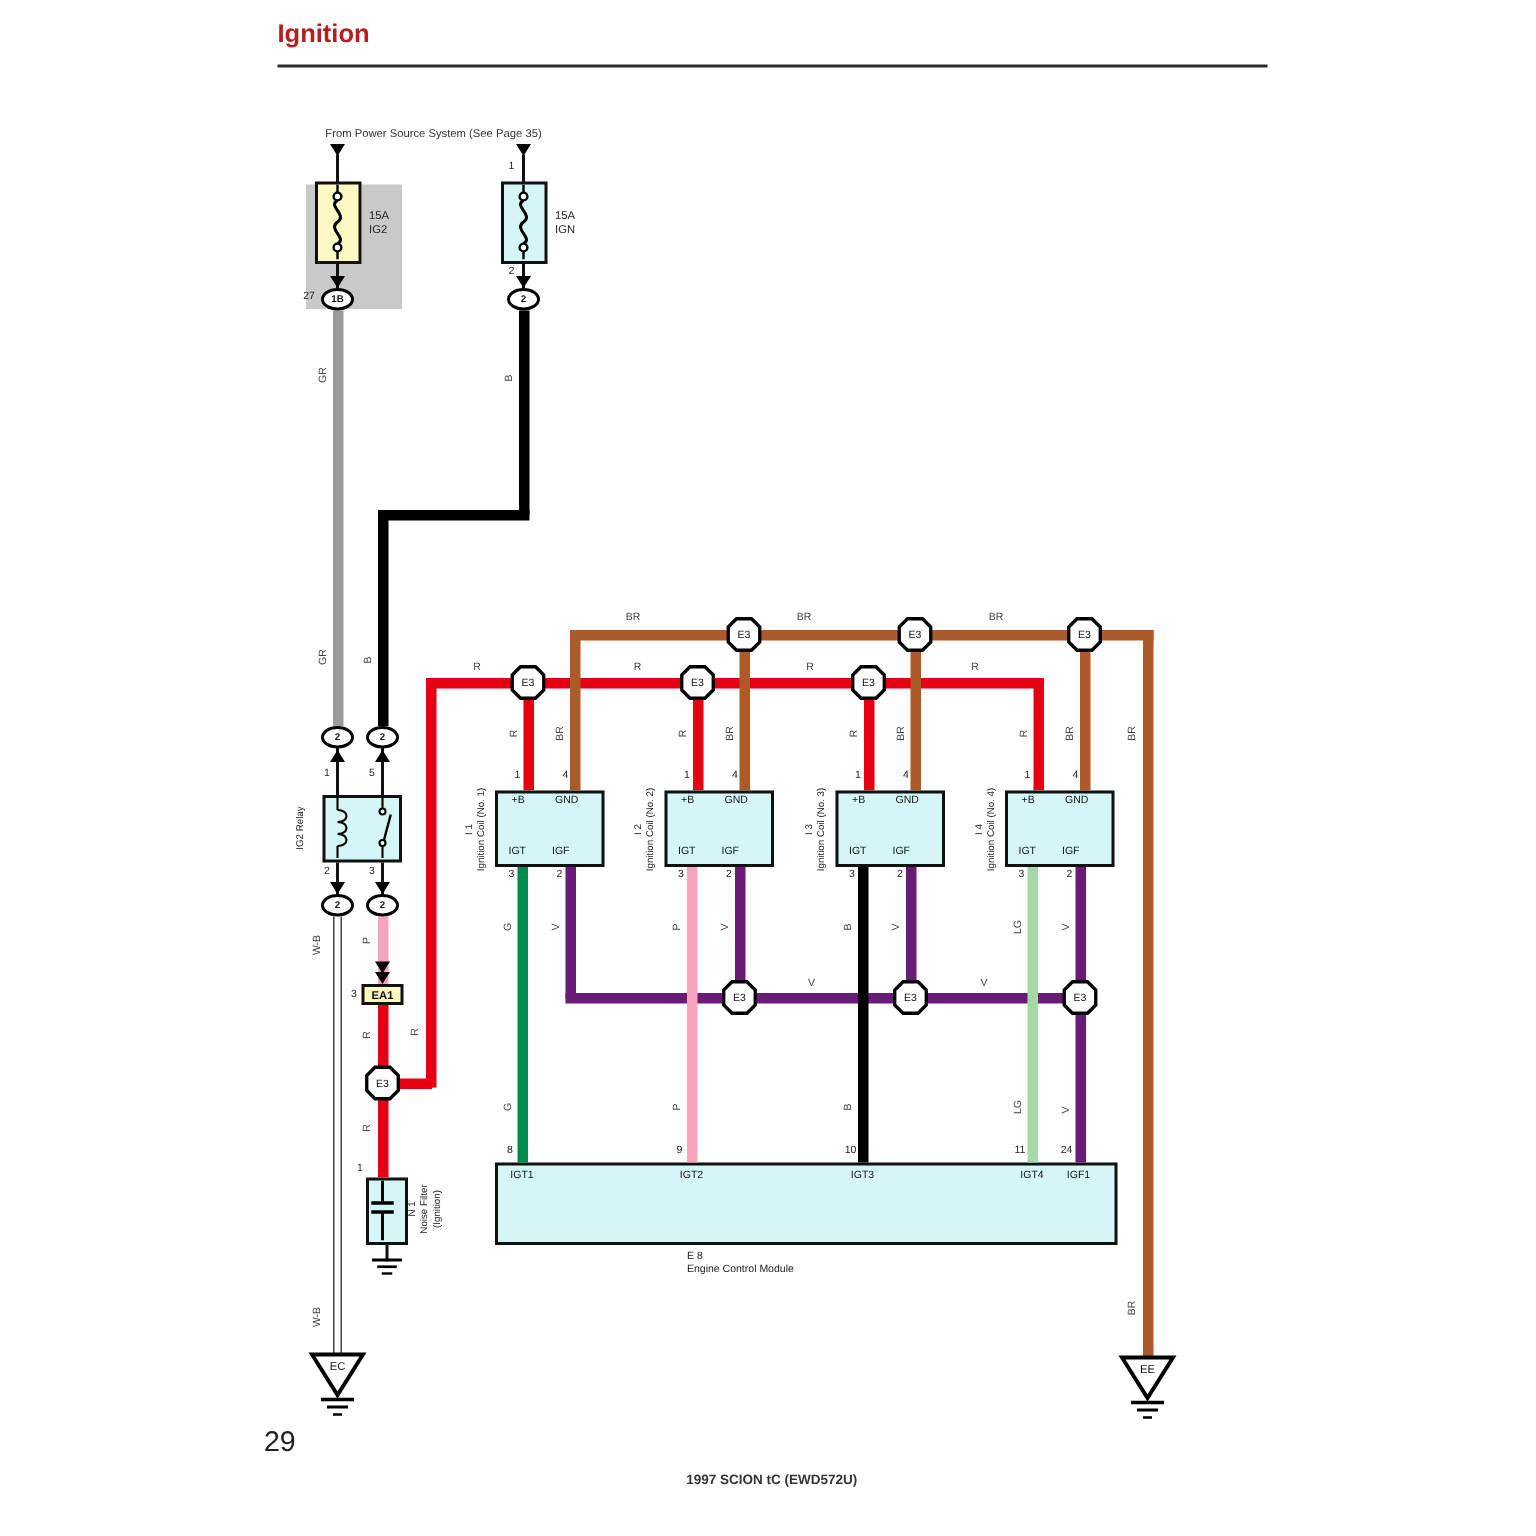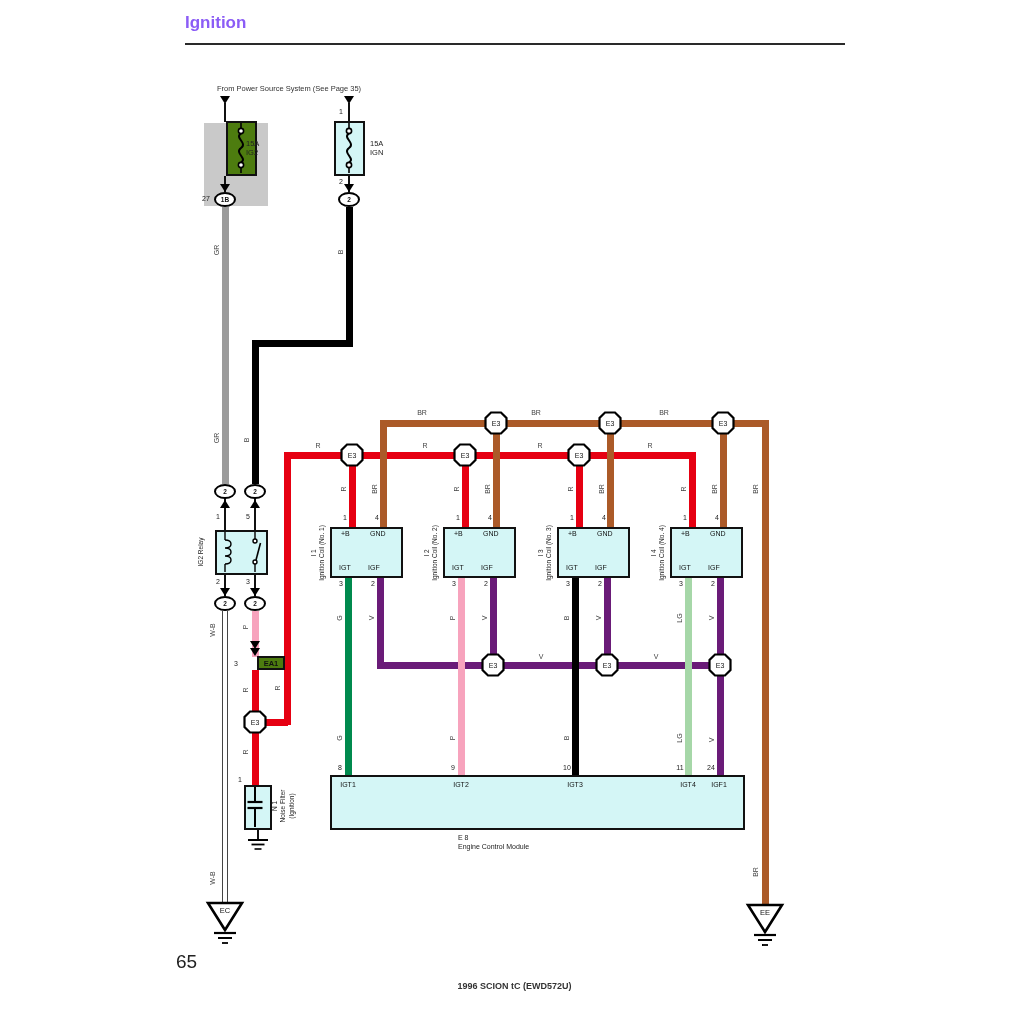--- a/index.html
+++ b/index.html
@@ -3,34 +3,34 @@
 <meta charset="utf-8">
 <style>
   html,body{margin:0;padding:0;background:#fff;}
   #page{position:relative;width:1024px;height:1024px;background:#fff;overflow:hidden;
         font-family:"Liberation Sans",sans-serif;color:#111;}
   .abs{position:absolute;}
   .wire{position:absolute;}
   .wire-wb{position:absolute;background:#fff;border-left:1.6px solid #454545;border-right:1.6px solid #454545;box-sizing:border-box;}
   .lead{position:absolute;background:#111;}
   .cbox{position:absolute;background:#d4f6f6;border:2.4px solid #111;box-sizing:border-box;}
-  .wbox{position:absolute;background:#4d7c0f;border:2.4px solid #111;box-sizing:border-box;margin-left:16px;}
+  .wbox{position:absolute;background:#fef9c3;border:2.4px solid #111;box-sizing:border-box;}
   .shade{position:absolute;background:#c9c9c9;}
   .lbl{position:absolute;font-size:7px;color:#444;white-space:nowrap;transform:translate(-50%,-50%);z-index:7;}
   .lbl.rot{transform:translate(-50%,-50%) rotate(-90deg);}
   .pin{position:absolute;font-size:7px;color:#222;white-space:nowrap;transform:translate(-50%,-50%);z-index:7;}
   .tlbl{position:absolute;font-size:7px;color:#111;white-space:nowrap;z-index:7;}
   .oval{position:absolute;width:22px;height:15px;border:2.3px solid #000;border-radius:50%;background:#fff;
         display:flex;align-items:center;justify-content:center;font-size:6.5px;font-weight:700;box-sizing:border-box;z-index:5;}
   .arr{position:absolute;width:0;height:0;z-index:4;}
   .oct{position:absolute;z-index:6;line-height:0;}
   .ground{position:absolute;z-index:3;line-height:0;}
   .rotblock{position:absolute;display:flex;flex-direction:column;align-items:center;font-size:6.5px;
             line-height:1.3;color:#222;white-space:nowrap;z-index:7;}
-  #title{left:185px;top:13px;font-size:17px;font-weight:bold;color:#8b5cf6;}
+  #title{left:185px;top:13px;font-size:17px;font-weight:bold;color:#b91c1c;}
   #title-rule{left:185px;top:43px;width:660px;height:2px;background:#2a2a2a;}
   #source-note{left:203px;top:84px;width:172px;text-align:center;font-size:7.5px;color:#333;}
   .fuse-lbl{font-size:7.5px;color:#222;line-height:1.25;}
   #ea1-box{left:241px;top:656px;width:28px;height:14px;display:flex;align-items:center;justify-content:center;
            font-size:7.5px;font-weight:700;z-index:4;}
   #ecm-caption{left:458px;top:833px;font-size:7px;color:#222;line-height:1.3;}
   #page-number{left:176px;top:951px;font-size:19px;font-weight:500;color:#222;}
   #doc-ref{left:412px;top:981px;width:205px;text-align:center;font-size:9px;font-weight:700;color:#333;}
 </style>
 </head>
@@ -104,22 +104,22 @@
     <div>Noise Filter</div>
     <div>(Ignition)</div>
   </div>
 
   <div class="cbox" style="left:330px;top:775px;width:415px;height:55px;"></div>
   <div id="ecm-caption" class="abs">
     <div>E 8</div>
     <div>Engine Control Module</div>
   </div>
 
-  <div id="page-number" class="abs">65</div>
-  <div id="doc-ref" class="abs">1996 SCION tC (EWD572U)</div>
+  <div id="page-number" class="abs">29</div>
+  <div id="doc-ref" class="abs">1997 SCION tC (EWD572U)</div>
 
   <div id="gen">
       <div class="wire" style="left: 221.5px; top: 207px; width: 7px; height: 276.5px; background: rgb(155, 155, 155);"></div>
       <div class="wire" style="left: 345.5px; top: 207px; width: 7px; height: 136px; background: rgb(0, 0, 0);"></div>
       <div class="wire" style="left: 251.5px; top: 339.5px; width: 101px; height: 7px; background: rgb(0, 0, 0);"></div>
       <div class="wire" style="left: 251.5px; top: 339.5px; width: 7px; height: 144px; background: rgb(0, 0, 0);"></div>
       <div class="wire-wb" style="left: 222px; top: 610.5px; width: 6px; height: 293px;"></div>
       <div class="wire" style="left: 251.5px; top: 610.5px; width: 7px; height: 46px; background: rgb(247, 163, 189);"></div>
       <div class="wire" style="left: 251.5px; top: 670px; width: 7px; height: 42px; background: rgb(230, 0, 18);"></div>
       <div class="wire" style="left: 251.5px; top: 732px; width: 7px; height: 53px; background: rgb(230, 0, 18);"></div>

